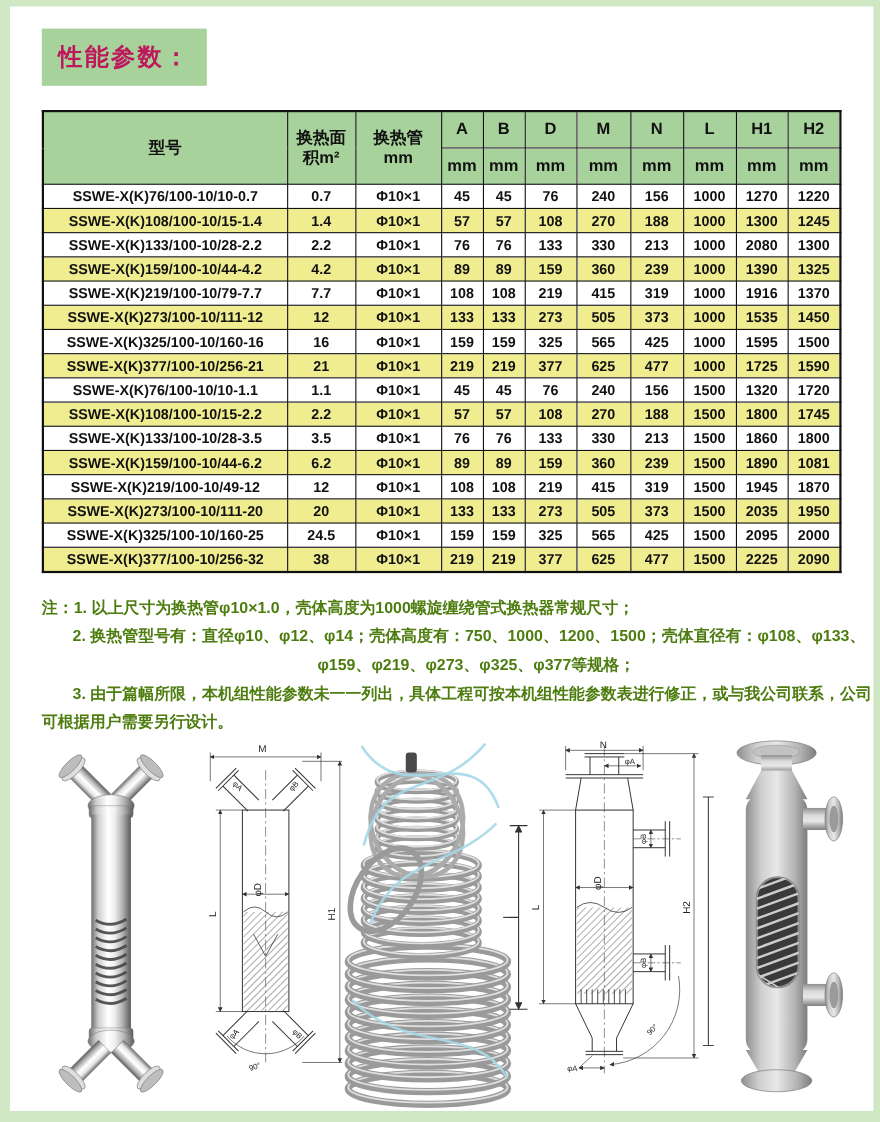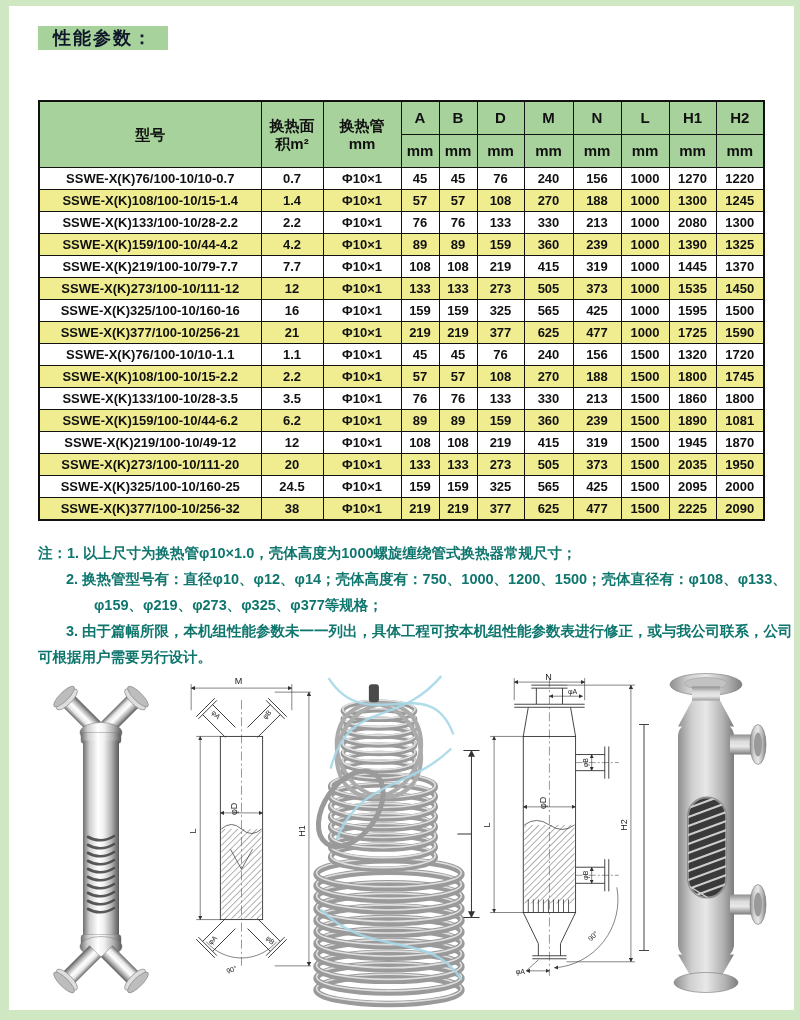--- a/index.html
+++ b/index.html
@@ -1,36 +1,36 @@
 <!DOCTYPE html>
 <html><head>
 <meta charset="utf-8">
 <style>
   html,body{margin:0;padding:0;background:#ddd;}
   .page{position:relative;width:800px;height:1020px;background:#ffffff;overflow:hidden;
         font-family:"Liberation Sans","DejaVu Sans",sans-serif;color:#111;}
   .frame{position:absolute;inset:0;border:6px solid #cfe7c2;border-left-width:9px;
          border-bottom-width:10px;pointer-events:none;z-index:50;}
   
-  .title-badge{position:absolute;left:38px;top:26px;background:#a7d29b;color:#0f172a;
-               font-size:18px;font-weight:bold;padding:0 15px;letter-spacing:2px;}
+  .title-badge{position:absolute;left:38px;top:26px;background:#a7d29b;color:#be185d;
+               font-size:22px;font-weight:bold;padding:11px 15px;letter-spacing:2px;}
   
   table.spec{position:absolute;left:38px;top:100px;border-collapse:collapse;table-layout:fixed;
              width:725px;border:2px solid #111;}
   table.spec th,table.spec td{border:1px solid #111;text-align:center;vertical-align:middle;
              padding:0 2px;white-space:nowrap;overflow:hidden;}
   table.spec thead th{background:#a7d29b;font-size:15px;font-weight:bold;height:32px;line-height:1.15;}
   table.spec tbody td{font-size:13px;font-weight:bold;height:21px;background:#fff;}
   table.spec tbody tr.alt td{background:#f0ec90;}
   
   .notes{position:absolute;left:38px;top:540px;width:734px;font-size:14.5px;font-weight:600;
-         line-height:1.8;color:#0f766e;}
+         line-height:1.8;color:#4d7c0f;}
   .note-line{white-space:nowrap;}
   .note-line:nth-child(2){padding-left:28px;}
-  .note-line:nth-child(3){padding-left:56px;}
+  .note-line:nth-child(3){padding-left:56px;text-align:center;}
   .note-line:nth-child(4){padding-left:28px;}
   
   .fig{position:absolute;}
   .fig svg{display:block;width:100%;height:100%;}
   text.dim{font-family:"Liberation Sans",sans-serif;font-size:9px;fill:#222;}
   text.dimS{font-family:"Liberation Sans",sans-serif;font-size:7px;fill:#222;}
 </style>
 </head>
 <body>
 
@@ -140,21 +140,21 @@
         <tr>
           <td>SSWE-X(K)219/100-10/79-7.7</td>
           <td>7.7</td>
           <td>Φ10×1</td>
           <td>108</td>
           <td>108</td>
           <td>219</td>
           <td>415</td>
           <td>319</td>
           <td>1000</td>
-          <td>1445</td>
+          <td>1916</td>
           <td>1370</td>
         </tr>
         <tr class="alt">
           <td>SSWE-X(K)273/100-10/111-12</td>
           <td>12</td>
           <td>Φ10×1</td>
           <td>133</td>
           <td>133</td>
           <td>273</td>
           <td>505</td>

